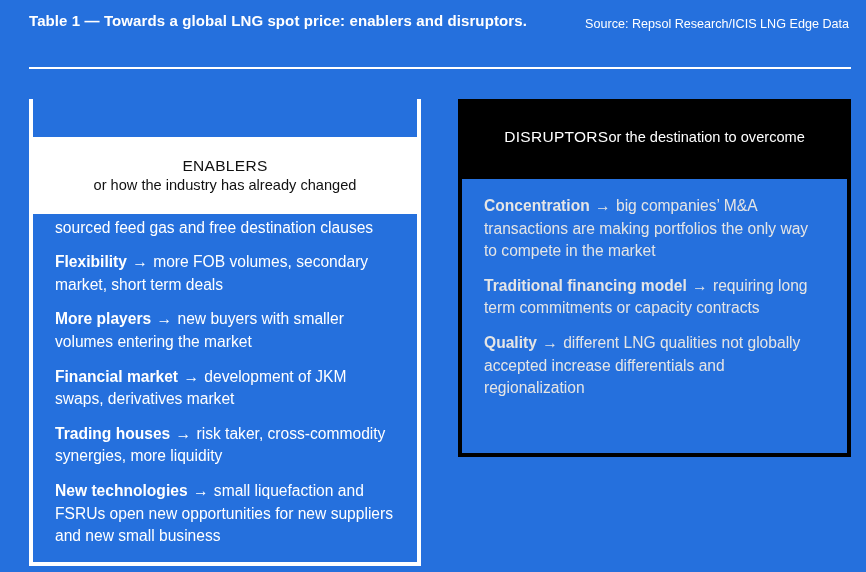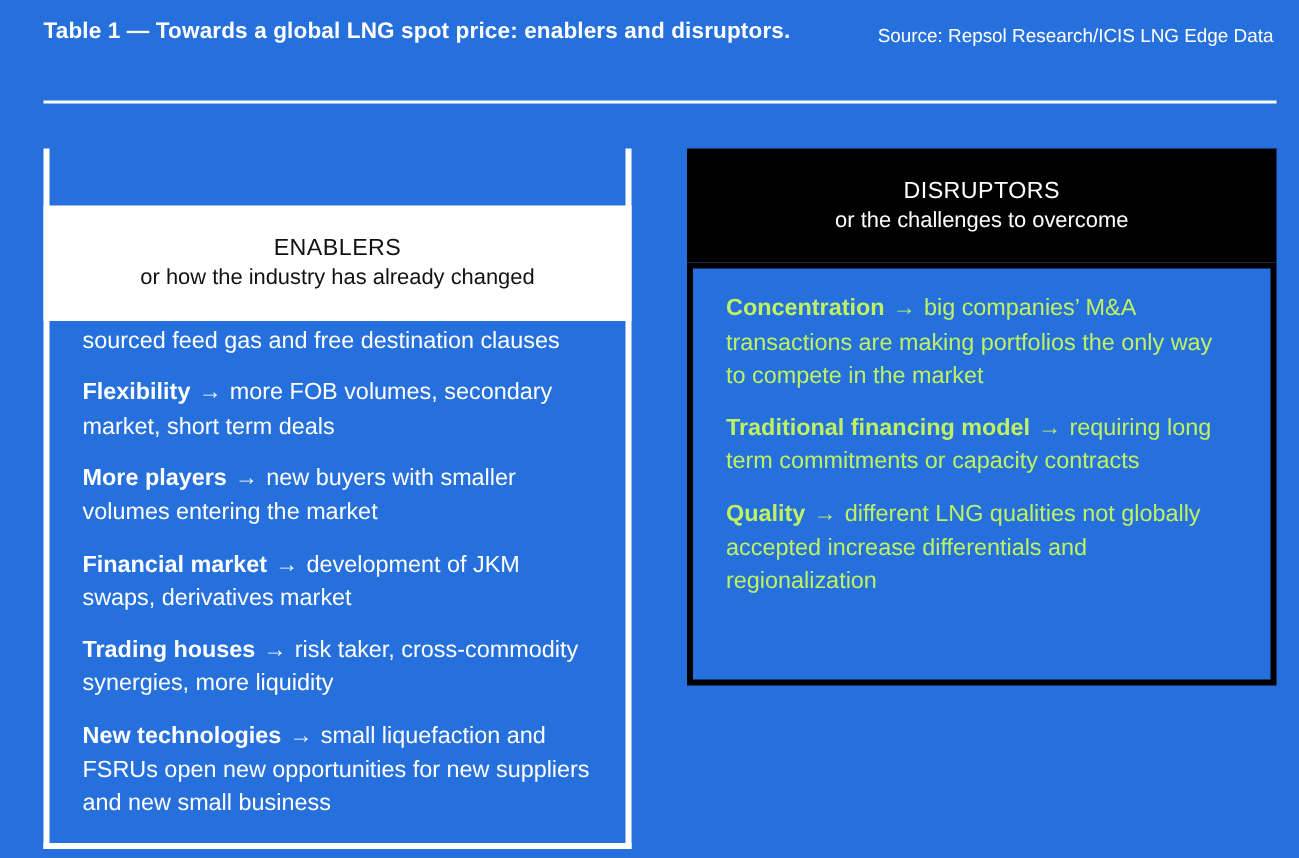--- a/index.html
+++ b/index.html
@@ -111,37 +111,37 @@
   .card-disruptors .card-head {
     position: absolute;
     left: 0;
     top: 0;
     width: 393px;
     height: 76px;
     box-sizing: border-box;
     background: #000000;
     color: #ffffff;
     display: flex;
-    flex-direction: column;
+    flex-direction: row;
     align-items: center;
     justify-content: center;
   }
   .card-disruptors .card-body {
     position: absolute;
     left: 0;
     top: 76px;
     width: 393px;
     height: 282px;
     box-sizing: border-box;
     background: #2570dd;
     border: 4px solid #000000;
     padding: 16px 22px 10px 22px;
   }
   .card-disruptors .item {
-    color: #bef264;
+    color: #e5e5e5;
   }
 
   .head-main {
     font-size: 15.5px;
     font-weight: 400;
     line-height: 20px;
     letter-spacing: 0.3px;
   }
   .head-sub {
     font-size: 14.6px;
@@ -200,21 +200,21 @@
       </div>
       <div class="item">
         <span class="term">New technologies</span><span class="arrow"> → </span><span class="desc">small liquefaction and FSRUs open new opportunities for new suppliers and new small business</span>
       </div>
     </div>
   </div>
 
   <div class="card card-disruptors">
     <div class="card-head">
       <div class="head-main">DISRUPTORS</div>
-      <div class="head-sub">or the challenges to overcome</div>
+      <div class="head-sub">or the destination to overcome</div>
     </div>
     <div class="card-body">
       <div class="item">
         <span class="term">Concentration</span><span class="arrow"> → </span><span class="desc">big companies’ M&amp;A transactions are making portfolios the only way to compete in the market</span>
       </div>
       <div class="item">
         <span class="term">Traditional financing model</span><span class="arrow"> → </span><span class="desc">requiring long term commitments or capacity contracts</span>
       </div>
       <div class="item">
         <span class="term">Quality</span><span class="arrow"> → </span><span class="desc">different LNG qualities not globally accepted increase differentials and regionalization</span>

